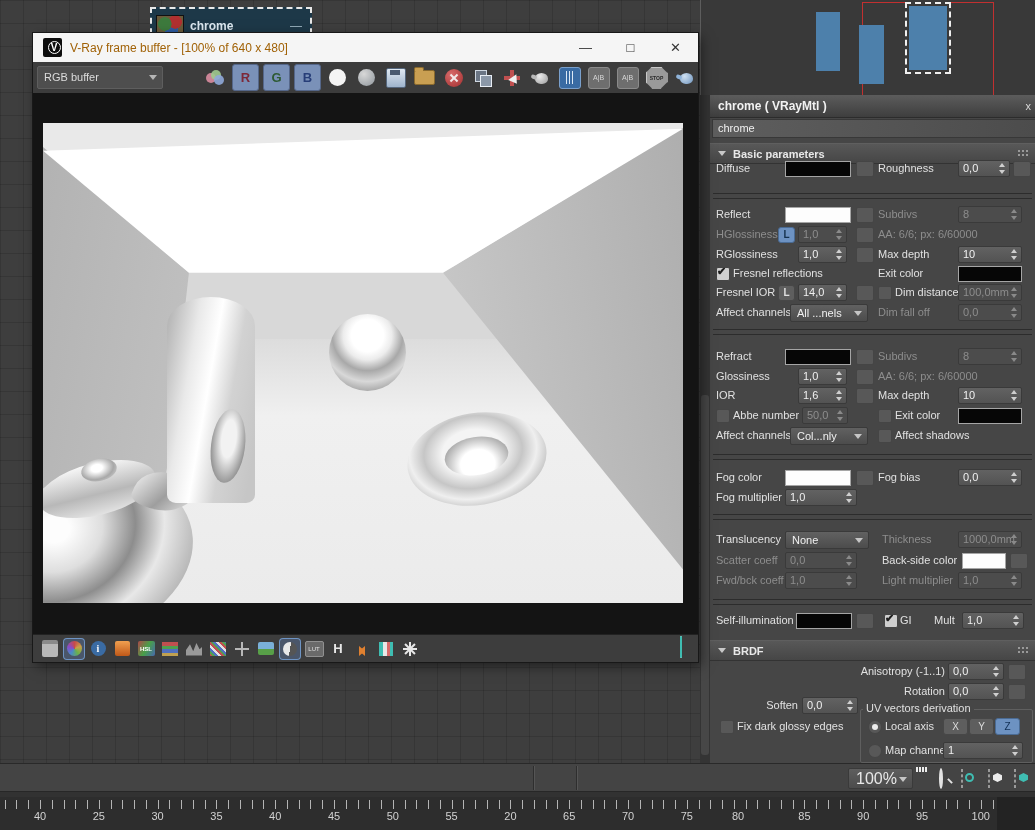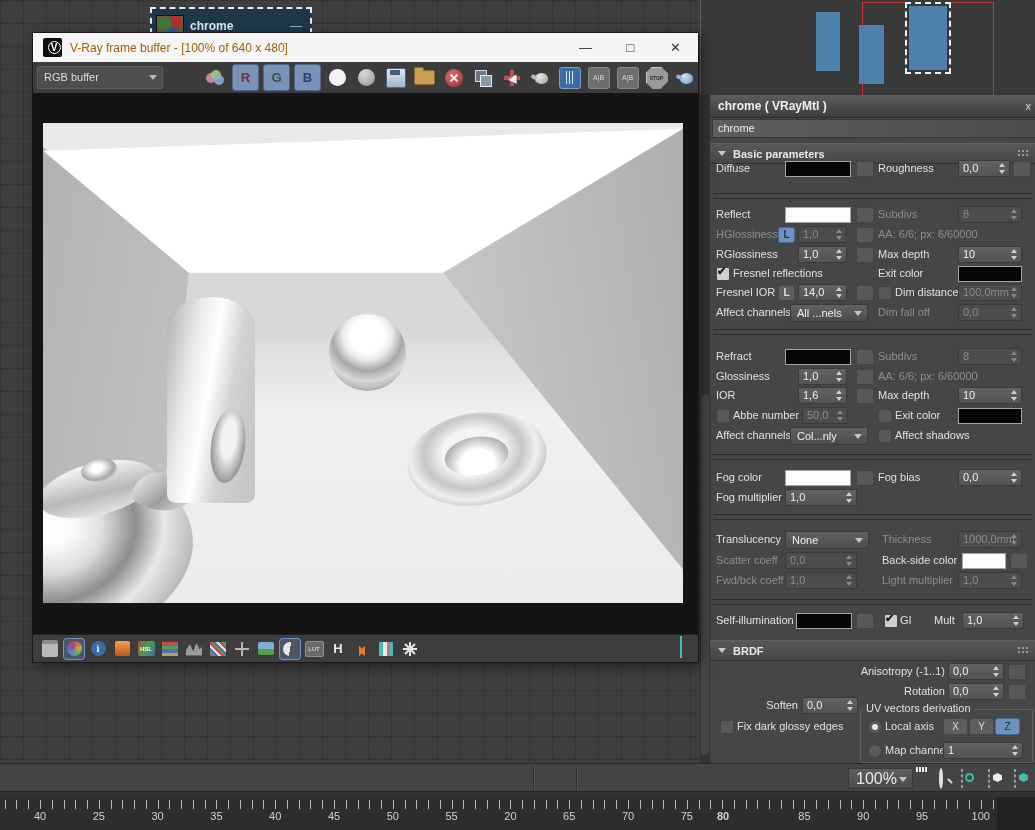--- a/index.html
+++ b/index.html
@@ -781,18 +781,18 @@
     <span class="rlabel" style="left: 157.6px;">30</span>
     <span class="rlabel" style="left: 216.4px;">35</span>
     <span class="rlabel" style="left: 275.2px;">40</span>
     <span class="rlabel" style="left: 334px;">45</span>
     <span class="rlabel" style="left: 392.8px;">50</span>
     <span class="rlabel" style="left: 451.6px;">55</span>
     <span class="rlabel" style="left: 510.4px;">20</span>
     <span class="rlabel" style="left: 569.2px;">65</span>
     <span class="rlabel" style="left: 628px;">70</span>
     <span class="rlabel" style="left: 686.8px;">75</span>
-    <span class="rlabel" style="left: 723px; font-weight: bold;">80</span>
+    <span class="rlabel" style="left: 738px;">80</span>
     <span class="rlabel" style="left: 804.4px;">85</span>
     <span class="rlabel" style="left: 863.2px;">90</span>
     <span class="rlabel" style="left: 922px;">95</span>
     <span class="rlabel" style="left: 980.8px;">100</span>
   </div>
 
 </body></html>

